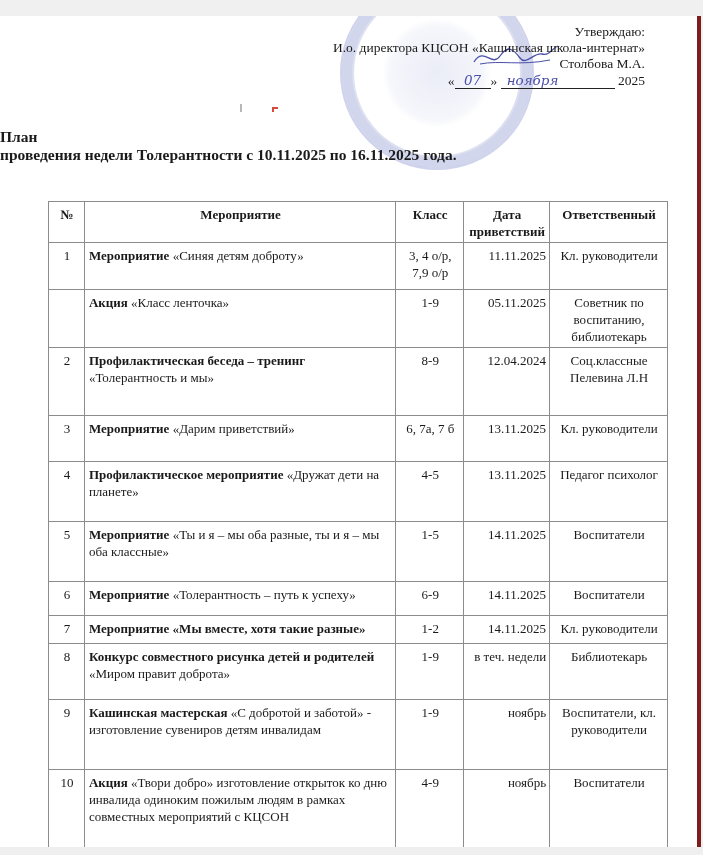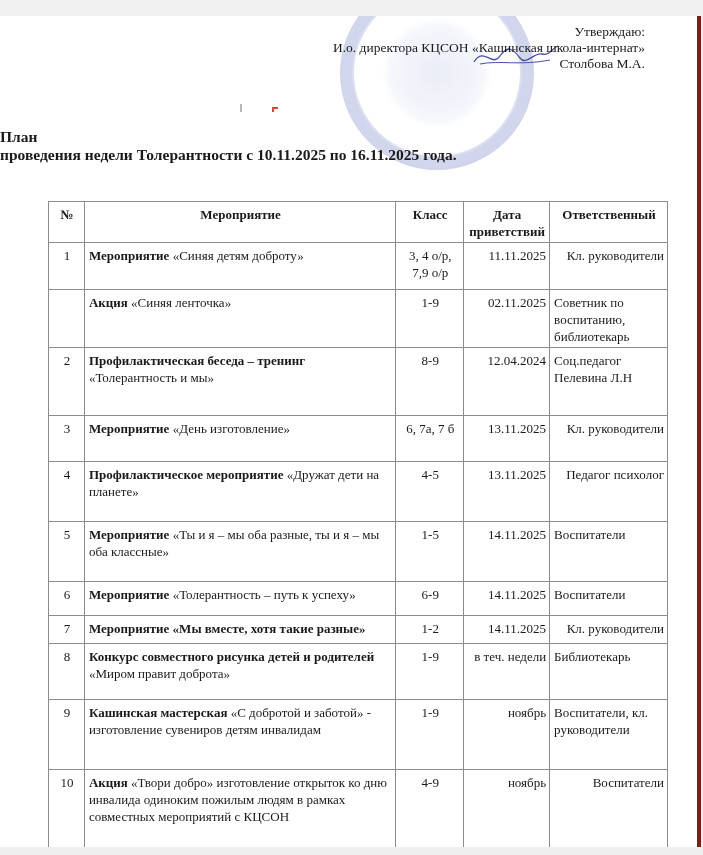--- a/index.html
+++ b/index.html
@@ -58,42 +58,47 @@
     border: 1px solid #8c8c8c;
     vertical-align: top;
     padding: 4px 3px 2px 4px;
   }
   table.plan th { font-weight: bold; text-align: center; font-size: 13px; }
   .c-num { width: 28px; text-align: center; }
   .c-event { width: 305px; }
   .c-class { width: 60px; text-align: center; }
   .c-date { width: 78px; text-align: right; }
   .c-resp { width: 110px; }
-  .left { text-align: right; }
-  .center { }
+  .left { text-align: center; }
+  .center { text-align: center; }
   .bottom-band { position: absolute; left: 0; top: 847px; width: 703px; height: 8px; background: #efefef; }
 </style>
 </head>
 <body>
 
 <div class="page">
 
   <div class="stamp">
       <div class="stamp-inner"></div>
     </div>
 
   <svg class="signature" viewBox="0 0 90 28">
     <path d="M4 20 C 14 4, 22 26, 30 14 S 44 8, 50 16 S 64 10, 72 12 S 82 6, 88 4" fill="none" stroke="#4a4fa8" stroke-width="1.3"></path>
     <path d="M10 22 C 30 18, 50 24, 80 18" fill="none" stroke="#4a4fa8" stroke-width="1"></path>
   </svg>
 
   <div class="approve">
     <div>Утверждаю:</div>
     <div>И.о. директора КЦСОН «Кашинская школа-интернат»</div>
     <div>Столбова М.А.</div>
+    <div>
+      <span>«</span><span class="u hand" style="width:36px;text-align:center;">07</span><span>»</span>
+      <span class="u hand" style="width:108px;text-align:left;padding-left:6px;">ноября</span>
+      <span>2025</span>
+    </div>
   </div>
 
   <div class="marks">
     <div class="mark-gray"></div>
     <div class="mark-red"></div>
   </div>
 
   <div class="title">
     <div>План</div>
     <div>проведения недели  Толерантности с 10.11.2025 по 16.11.2025 года.</div>
@@ -112,35 +117,35 @@
     <tbody id="rows">
         <tr style="height: 47px;">
           <td class="c-num">1</td>
           <td class="c-event"><b>Мероприятие</b><span> «Синяя детям доброту»</span></td>
           <td class="c-class">3, 4 о/р, 7,9 о/р</td>
           <td class="c-date">11.11.2025</td>
           <td class="c-resp left">Кл. руководители</td>
         </tr>
         <tr style="height: 58px;">
           <td class="c-num"></td>
-          <td class="c-event"><b>Акция</b><span> «Синяя ленточка»</span></td>
+          <td class="c-event"><b>Акция</b><span> «Класс ленточка»</span></td>
           <td class="c-class">1-9</td>
-          <td class="c-date">02.11.2025</td>
+          <td class="c-date">05.11.2025</td>
           <td class="c-resp center">Советник по воспитанию, библиотекарь</td>
         </tr>
         <tr style="height: 68px;">
           <td class="c-num">2</td>
           <td class="c-event"><b>Профилактическая беседа – тренинг</b><span> «Толерантность и мы»</span></td>
           <td class="c-class">8-9</td>
           <td class="c-date">12.04.2024</td>
-          <td class="c-resp center">Соц.педагог Пелевина Л.Н</td>
+          <td class="c-resp center">Соц.классные Пелевина Л.Н</td>
         </tr>
         <tr style="height: 46px;">
           <td class="c-num">3</td>
-          <td class="c-event"><b>Мероприятие</b><span> «День изготовление»</span></td>
+          <td class="c-event"><b>Мероприятие</b><span> «Дарим приветствий»</span></td>
           <td class="c-class">6, 7а, 7 б</td>
           <td class="c-date">13.11.2025</td>
           <td class="c-resp left">Кл. руководители</td>
         </tr>
         <tr style="height: 60px;">
           <td class="c-num">4</td>
           <td class="c-event"><b>Профилактическое мероприятие</b><span>  «Дружат дети на планете»</span></td>
           <td class="c-class">4-5</td>
           <td class="c-date">13.11.2025</td>
           <td class="c-resp left">Педагог психолог</td>

